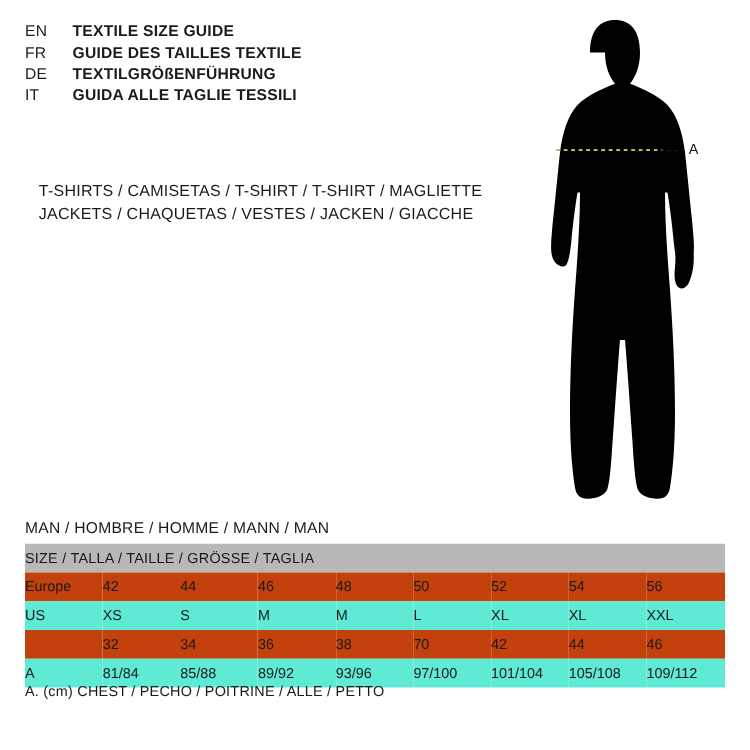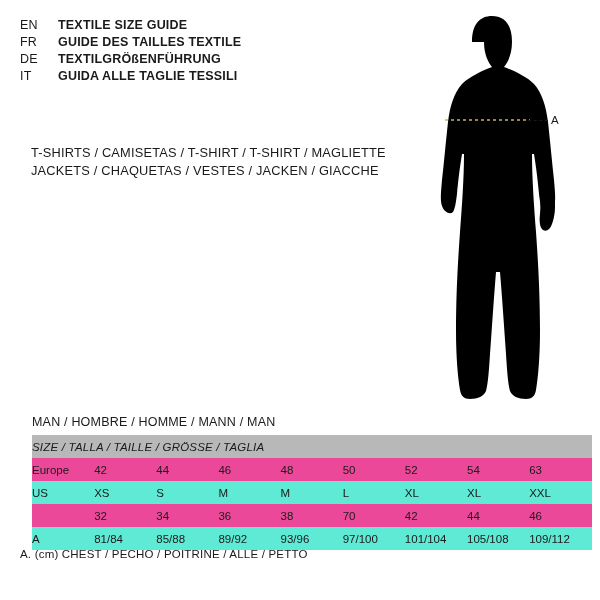--- a/index.html
+++ b/index.html
@@ -84,21 +84,21 @@
     position: absolute;
     left: 128px;
     top: 110px;
     width: 20px;
     border-top: 1px dashed #1a1a1a;
   }
 
   
   .table-section {
     position: absolute;
-    left: 32px;
+    left: 20px;
     top: 415px;
     width: 560px;
   }
   .man-title {
     font-size: 12.5px;
     letter-spacing: 0.2px;
     margin-bottom: 6px;
   }
   table.size-table {
     border-collapse: collapse;
@@ -111,24 +111,23 @@
     padding: 3px 0 3px 0;
     text-align: left;
     font-weight: normal;
     height: 17px;
     vertical-align: middle;
   }
   .row-header td {
     background: #b8b8b8;
     font-size: 11.5px;
     letter-spacing: 0.2px;
-    font-style: italic;
   }
   .row-shade td {
-    background: #ec4899;
+    background: #c2410c;
   }
   .row-plain td {
     background: #5eead4;
   }
   td.col-label {
     width: 88px;
     padding-left: 2px;
   }
   td.cell {
     width: 67px;
@@ -238,21 +237,21 @@
         </tr>
         <tr class="row-shade">
           <td class="col-label">Europe</td>
           <td class="cell">42</td>
           <td class="cell">44</td>
           <td class="cell">46</td>
           <td class="cell">48</td>
           <td class="cell">50</td>
           <td class="cell">52</td>
           <td class="cell">54</td>
-          <td class="cell">63</td>
+          <td class="cell">56</td>
         </tr>
         <tr class="row-plain">
           <td class="col-label">US</td>
           <td class="cell">XS</td>
           <td class="cell">S</td>
           <td class="cell">M</td>
           <td class="cell">M</td>
           <td class="cell">L</td>
           <td class="cell">XL</td>
           <td class="cell">XL</td>

